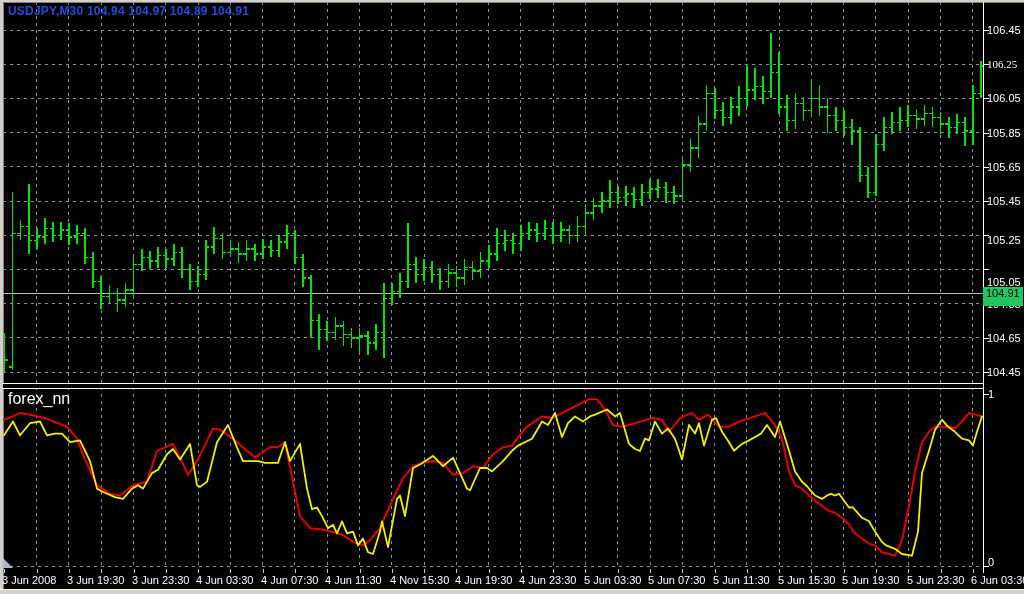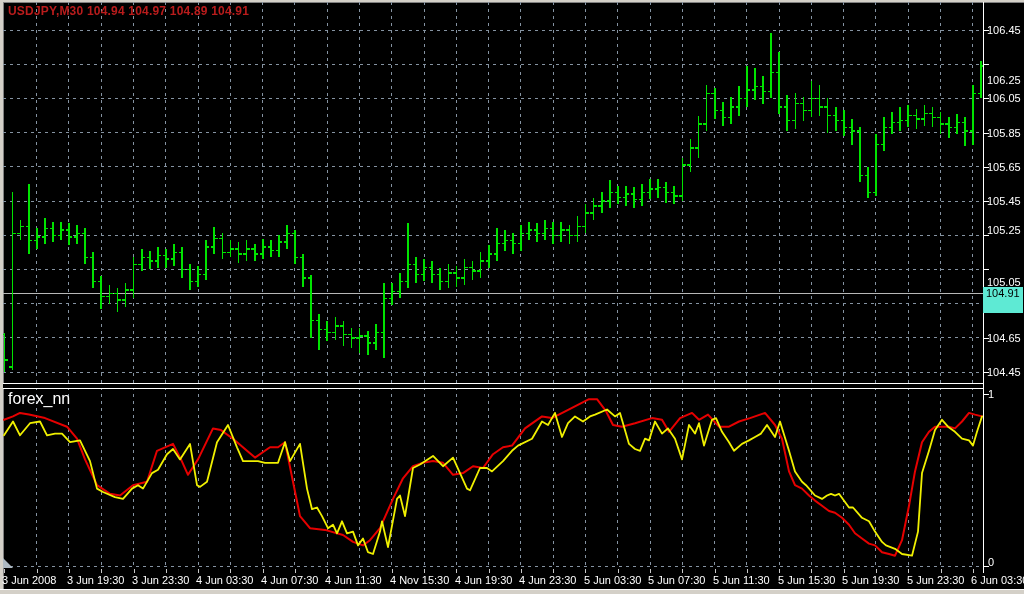--- a/index.html
+++ b/index.html
@@ -3,31 +3,31 @@
 <meta charset="utf-8">
 <style>
   html,body{margin:0;padding:0;background:#D4D0C8;}
   .window{position:relative;width:1024px;height:594px;background:#D4D0C8;
           font-family:"Liberation Sans",sans-serif;overflow:hidden;}
   .black-area{position:absolute;left:3px;top:2px;width:1021px;height:587px;background:#000;
               border-left:1px solid #808080;border-top:1px solid #808080;box-sizing:border-box;}
   .panel-svg{position:absolute;display:block;}
   #mainSvg{left:3px;top:2px;}
   #indSvg{left:3px;top:387px;}
-  .chart-title{position:absolute;left:8px;top:4px;color:#b91c1c;font-size:12px;font-weight:bold;
+  .chart-title{position:absolute;left:8px;top:4px;color:#1d4ed8;font-size:12px;font-weight:bold;
                letter-spacing:0.2px;white-space:nowrap;z-index:5;}
   .ind-name{position:absolute;left:8px;top:390px;color:#fff;font-size:16px;white-space:nowrap;z-index:5;}
   .sep{position:absolute;left:3px;top:383px;width:981px;height:4px;background:#000;
        border-top:1px solid #fff;border-bottom:1px solid #fff;box-sizing:content-box;z-index:4;}
   .axis-line{position:absolute;left:983px;top:2px;width:1px;height:571px;background:#fff;z-index:4;}
   .price-label{position:absolute;left:987px;color:#fff;font-size:11px;white-space:nowrap;z-index:5;}
   .ptick{position:absolute;left:984px;width:5px;height:1px;background:#fff;z-index:5;}
   .ttick{position:absolute;top:569px;width:1px;height:4px;background:#C8C8C8;z-index:5;}
   .time-label{position:absolute;top:574px;color:#fff;font-size:11px;white-space:nowrap;z-index:5;}
-  .current-price{position:absolute;left:983px;top:287px;width:40px;height:26px;background:#5eead4;
+  .current-price{position:absolute;left:983px;top:287px;width:40px;height:19px;background:#22c55e;
                  color:#000;font-size:11px;line-height:13px;padding-left:3px;box-sizing:border-box;z-index:6;}
   .ind-max{position:absolute;left:988px;top:388px;color:#fff;font-size:11px;z-index:5;}
   .ind-min{position:absolute;left:988px;top:556px;color:#fff;font-size:11px;z-index:5;}
   .corner-marker{position:absolute;left:3px;top:558px;width:0;height:0;z-index:5;
                  border-bottom:10px solid #AEB9C2;border-right:10px solid transparent;}
   .bottom-frame{position:absolute;left:0;top:589px;width:1024px;height:5px;background:#D4D0C8;
                 border-top:1px solid #fff;box-sizing:content-box;z-index:7;}
 </style>
 </head>
 <body>
@@ -492,31 +492,31 @@
 
   <div class="chart-title">USDJPY,M30  104.94 104.97 104.89 104.91</div>
   <div class="ind-name">forex_nn</div>
 
   <div class="axis-line"></div>
 
   <div id="priceAxis">
       <div class="ptick" style="top: 30px;"></div>
       <div class="price-label" style="top: 24px;">106.45</div>
       <div class="ptick" style="top: 64.2px;"></div>
-      <div class="price-label" style="top: 74px;">106.25</div>
+      <div class="price-label" style="top: 58px; font-family: Liberation Serif, serif;">106.25</div>
       <div class="ptick" style="top: 98.4px;"></div>
       <div class="price-label" style="top: 92.4px;">106.05</div>
       <div class="ptick" style="top: 132.6px;"></div>
       <div class="price-label" style="top: 126.6px;">105.85</div>
       <div class="ptick" style="top: 166.8px;"></div>
       <div class="price-label" style="top: 160.8px;">105.65</div>
       <div class="ptick" style="top: 201px;"></div>
       <div class="price-label" style="top: 195px;">105.45</div>
       <div class="ptick" style="top: 235.2px;"></div>
-      <div class="price-label" style="top: 224px;">105.25</div>
+      <div class="price-label" style="top: 234px;">105.25</div>
       <div class="ptick" style="top: 269.4px;"></div>
       <div class="price-label" style="top: 276px;">105.05</div>
       <div class="ptick" style="top: 303.6px;"></div>
       <div class="price-label" style="top: 297.6px;">104.85</div>
       <div class="ptick" style="top: 337.8px;"></div>
       <div class="price-label" style="top: 331.8px;">104.65</div>
       <div class="ptick" style="top: 372px;"></div>
       <div class="price-label" style="top: 366px;">104.45</div>
       <div class="ptick" style="top: 394px;"></div>
       <div class="ptick" style="top: 566px;"></div>

